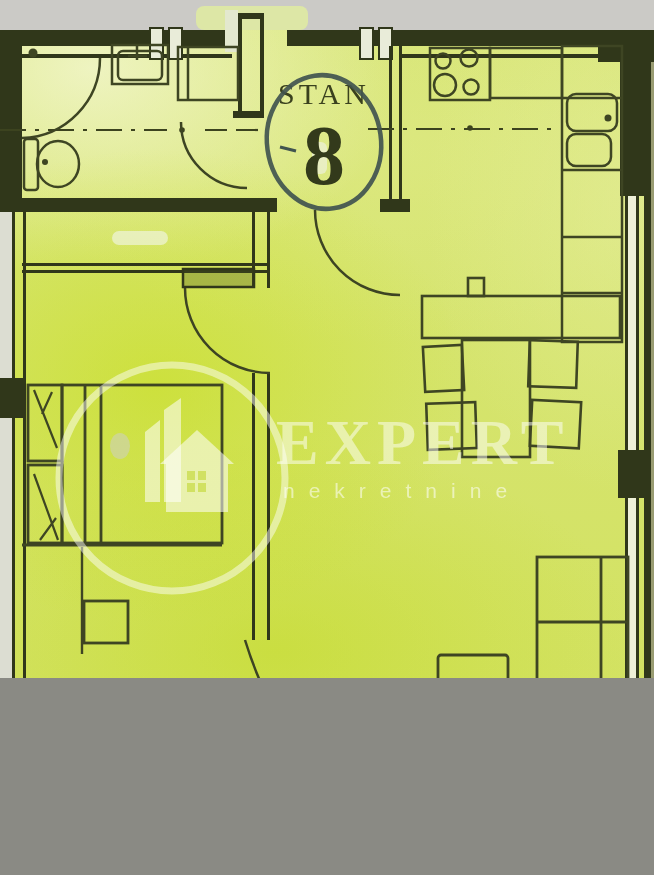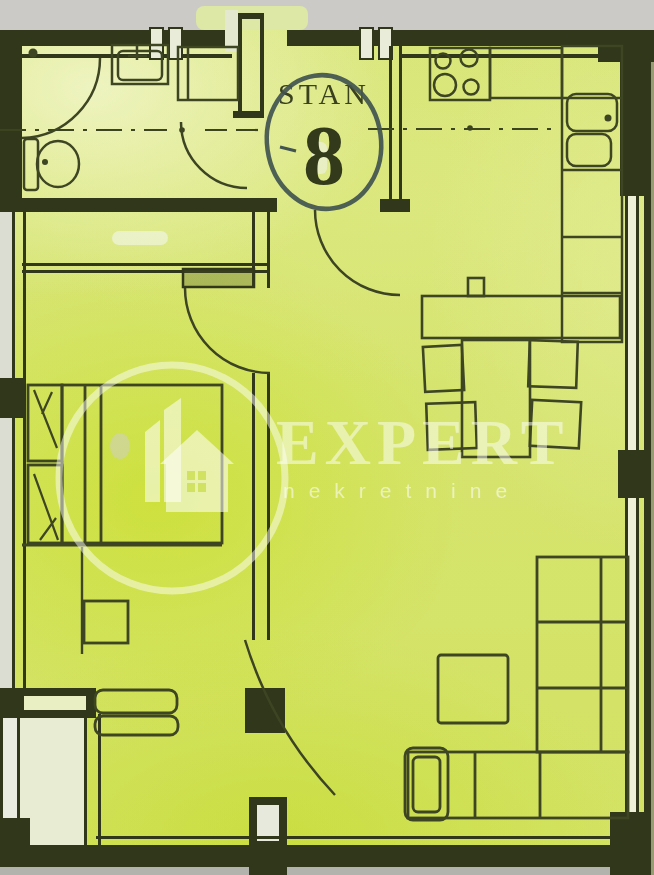--- a/index.html
+++ b/index.html
@@ -1,16 +1,16 @@
 <!DOCTYPE html>
 <html><head>
 <meta charset="utf-8">
 <style>
   html,body{margin:0;padding:0;background:#8a8a84;}
-  #stage{position:relative;width:654px;height:875px;overflow:hidden;background:#cbcac6;
+  #stage{position:relative;width:654px;height:678px;overflow:hidden;background:#cbcac6;
          font-family:"Liberation Sans",sans-serif;}
   
   #paper{position:absolute;inset:0;
     background:
       radial-gradient(ellipse 430px 330px at 24% 57%, rgba(198,222,22,.55), rgba(198,222,22,0) 72%),
       radial-gradient(ellipse 520px 300px at 42% 96%, rgba(193,218,30,.5), rgba(193,218,30,0) 70%),
       radial-gradient(ellipse 420px 280px at 14% 10%, rgba(242,246,205,.85), rgba(242,246,205,0) 75%),
       radial-gradient(ellipse 300px 420px at 97% 30%, rgba(230,238,160,.55), rgba(230,238,160,0) 70%),
       radial-gradient(ellipse 500px 260px at 60% 22%, rgba(225,235,140,.45), rgba(225,235,140,0) 75%),
       linear-gradient(#d8e678,#d3e263);}

